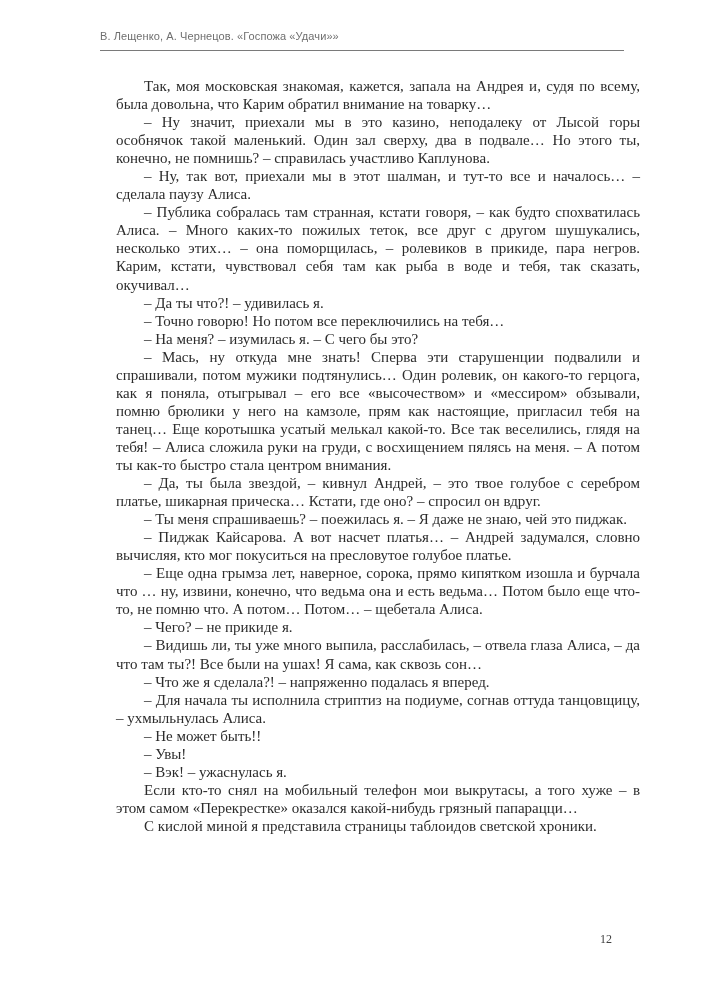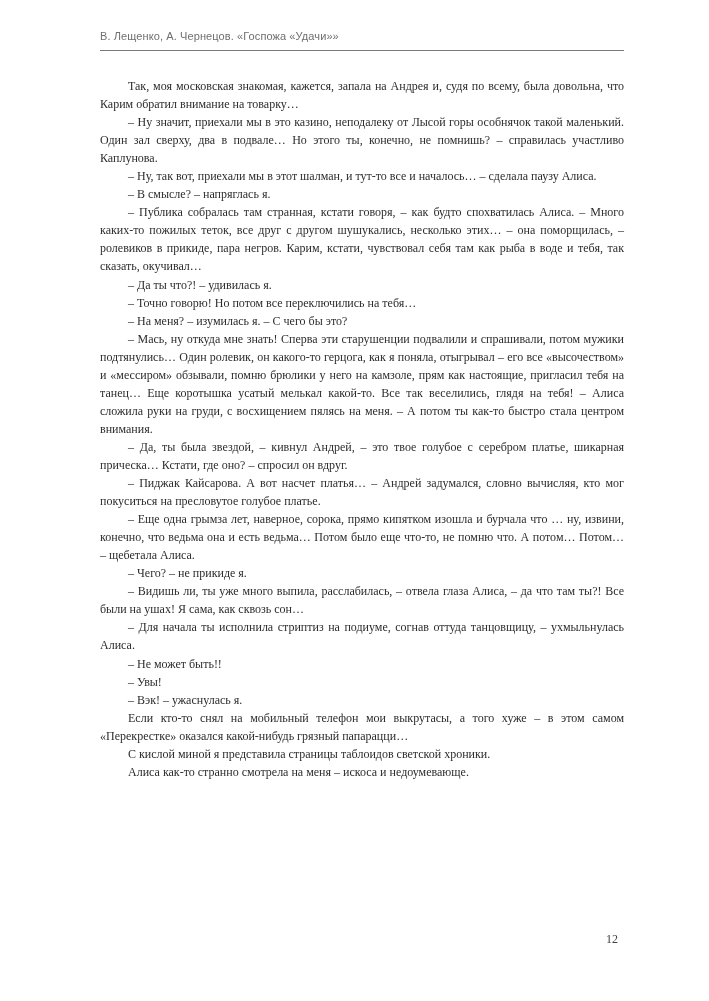--- a/index.html
+++ b/index.html
@@ -35,70 +35,70 @@
     .header-rule {
       position: absolute;
       left: 100px;
       top: 50px;
       width: 524px;
       height: 0;
       border-top: 1.5px solid #7a7a7a;
     }
     .body-text {
       position: absolute;
-      left: 100px;
+      left: 116px;
       top: 77px;
       width: 524px;
       font-family: "Liberation Serif", serif;
-      font-size: 12px;
+      font-size: 15px;
       line-height: 18.05px;
       color: #2c2c2c;
     }
     .body-text p {
       margin: 0;
       text-indent: 28px;
       text-align: justify;
       hyphens: manual;
     }
     .page-number {
       position: absolute;
       left: 600px;
       top: 932px;
       width: 24px;
-      text-align: center;
+      text-align: left;
       font-family: "Liberation Serif", serif;
       font-size: 12px;
       color: #404040;
     }
   </style>
 </head>
 <body>
 
 <div class="page">
   <div class="running-header">В.  Лещенко, А.  Чернецов.  «Госпожа «Удачи»»</div>
   <div class="header-rule"></div>
 
   <div class="body-text">
     <p>Так, моя московская знакомая, кажется, запала на Андрея и, судя по всему, была довольна, что Карим обратил внимание на товарку…</p>
     <p>– Ну значит, приехали мы в это казино, неподалеку от Лысой горы особнячок такой маленький. Один зал сверху, два в подвале… Но этого ты, конечно, не помнишь? – справилась участливо Каплунова.</p>
     <p>– Ну, так вот, приехали мы в этот шалман, и тут-то все и началось… – сделала паузу Алиса.</p>
-    <p>– В смысле? – напряглась я.</p>
     <p>– Публика собралась там странная, кстати говоря, – как будто спохватилась Алиса. – Много каких-то пожилых теток, все друг с другом шушукались, несколько этих… – она поморщилась, – ролевиков в прикиде, пара негров. Карим, кстати, чувствовал себя там как рыба в воде и тебя, так сказать, окучивал…</p>
     <p>– Да ты что?! – удивилась я.</p>
     <p>– Точно говорю! Но потом все переключились на тебя…</p>
     <p>– На меня? – изумилась я. – С чего бы это?</p>
     <p>– Мась, ну откуда мне знать! Сперва эти старушенции подвалили и спрашивали, потом мужики подтянулись… Один ролевик, он какого-то герцога, как я поняла, отыгрывал – его все «высочеством» и «мессиром» обзывали, помню брюлики у него на камзоле, прям как настоящие, пригласил тебя на танец… Еще коротышка усатый мелькал какой-то. Все так веселились, глядя на тебя! – Алиса сложила руки на груди, с восхищением пялясь на меня. – А потом ты как-то быстро стала центром внимания.</p>
     <p>– Да, ты была звездой, – кивнул Андрей, – это твое голубое с серебром платье, шикарная прическа… Кстати, где оно? – спросил он вдруг.</p>
+    <p>– Ты меня спрашиваешь? – поежилась я. – Я даже не знаю, чей это пиджак.</p>
     <p>– Пиджак Кайсарова. А вот насчет платья… – Андрей задумался, словно вычисляя, кто мог покуситься на пресловутое голубое платье.</p>
     <p>– Еще одна грымза лет, наверное, сорока, прямо кипятком изошла и бурчала что … ну, извини, конечно, что ведьма она и есть ведьма… Потом было еще что-то, не помню что. А потом… Потом… – щебетала Алиса.</p>
     <p>– Чего? – не прикиде я.</p>
     <p>– Видишь ли, ты уже много выпила, расслабилась, – отвела глаза Алиса, – да что там ты?! Все были на ушах! Я сама, как сквозь сон…</p>
+    <p>– Что же я сделала?! – напряженно подалась я вперед.</p>
     <p>– Для начала ты исполнила стриптиз на подиуме, согнав оттуда танцовщицу, – ухмыльнулась Алиса.</p>
     <p>– Не может быть!!</p>
     <p>– Увы!</p>
     <p>– Вэк! – ужаснулась я.</p>
     <p>Если кто-то снял на мобильный телефон мои выкрутасы, а того хуже – в этом самом «Перекрестке» оказался какой-нибудь грязный папарацци…</p>
     <p>С кислой миной я представила страницы таблоидов светской хроники.</p>
-    <p>Алиса как-то странно смотрела на меня – искоса и недоумевающе.</p>
   </div>
 
   <div class="page-number">12</div>
 </div>
 
 </body></html>

